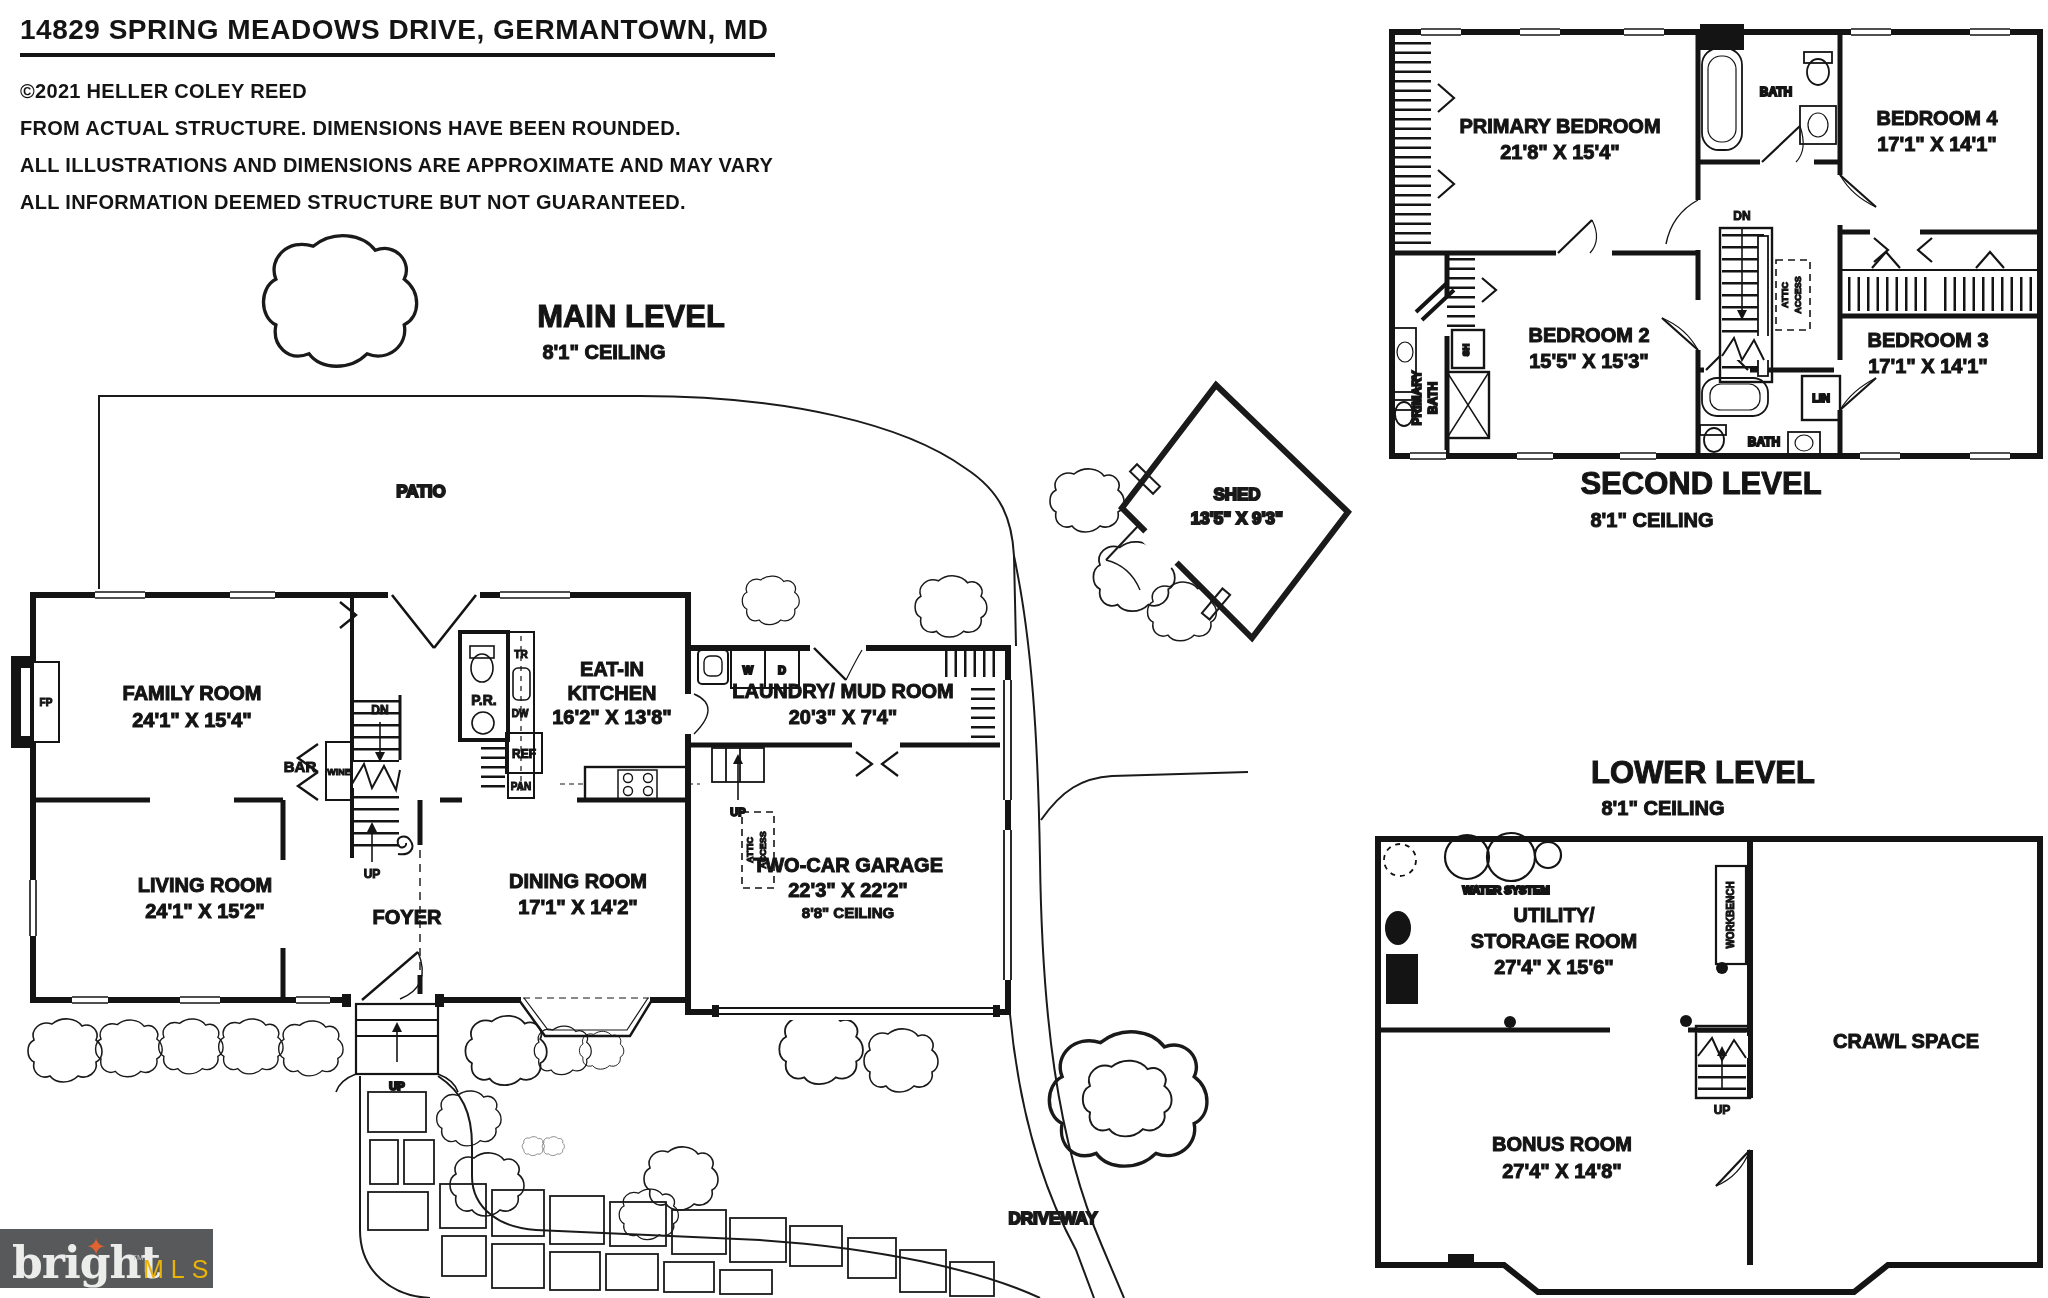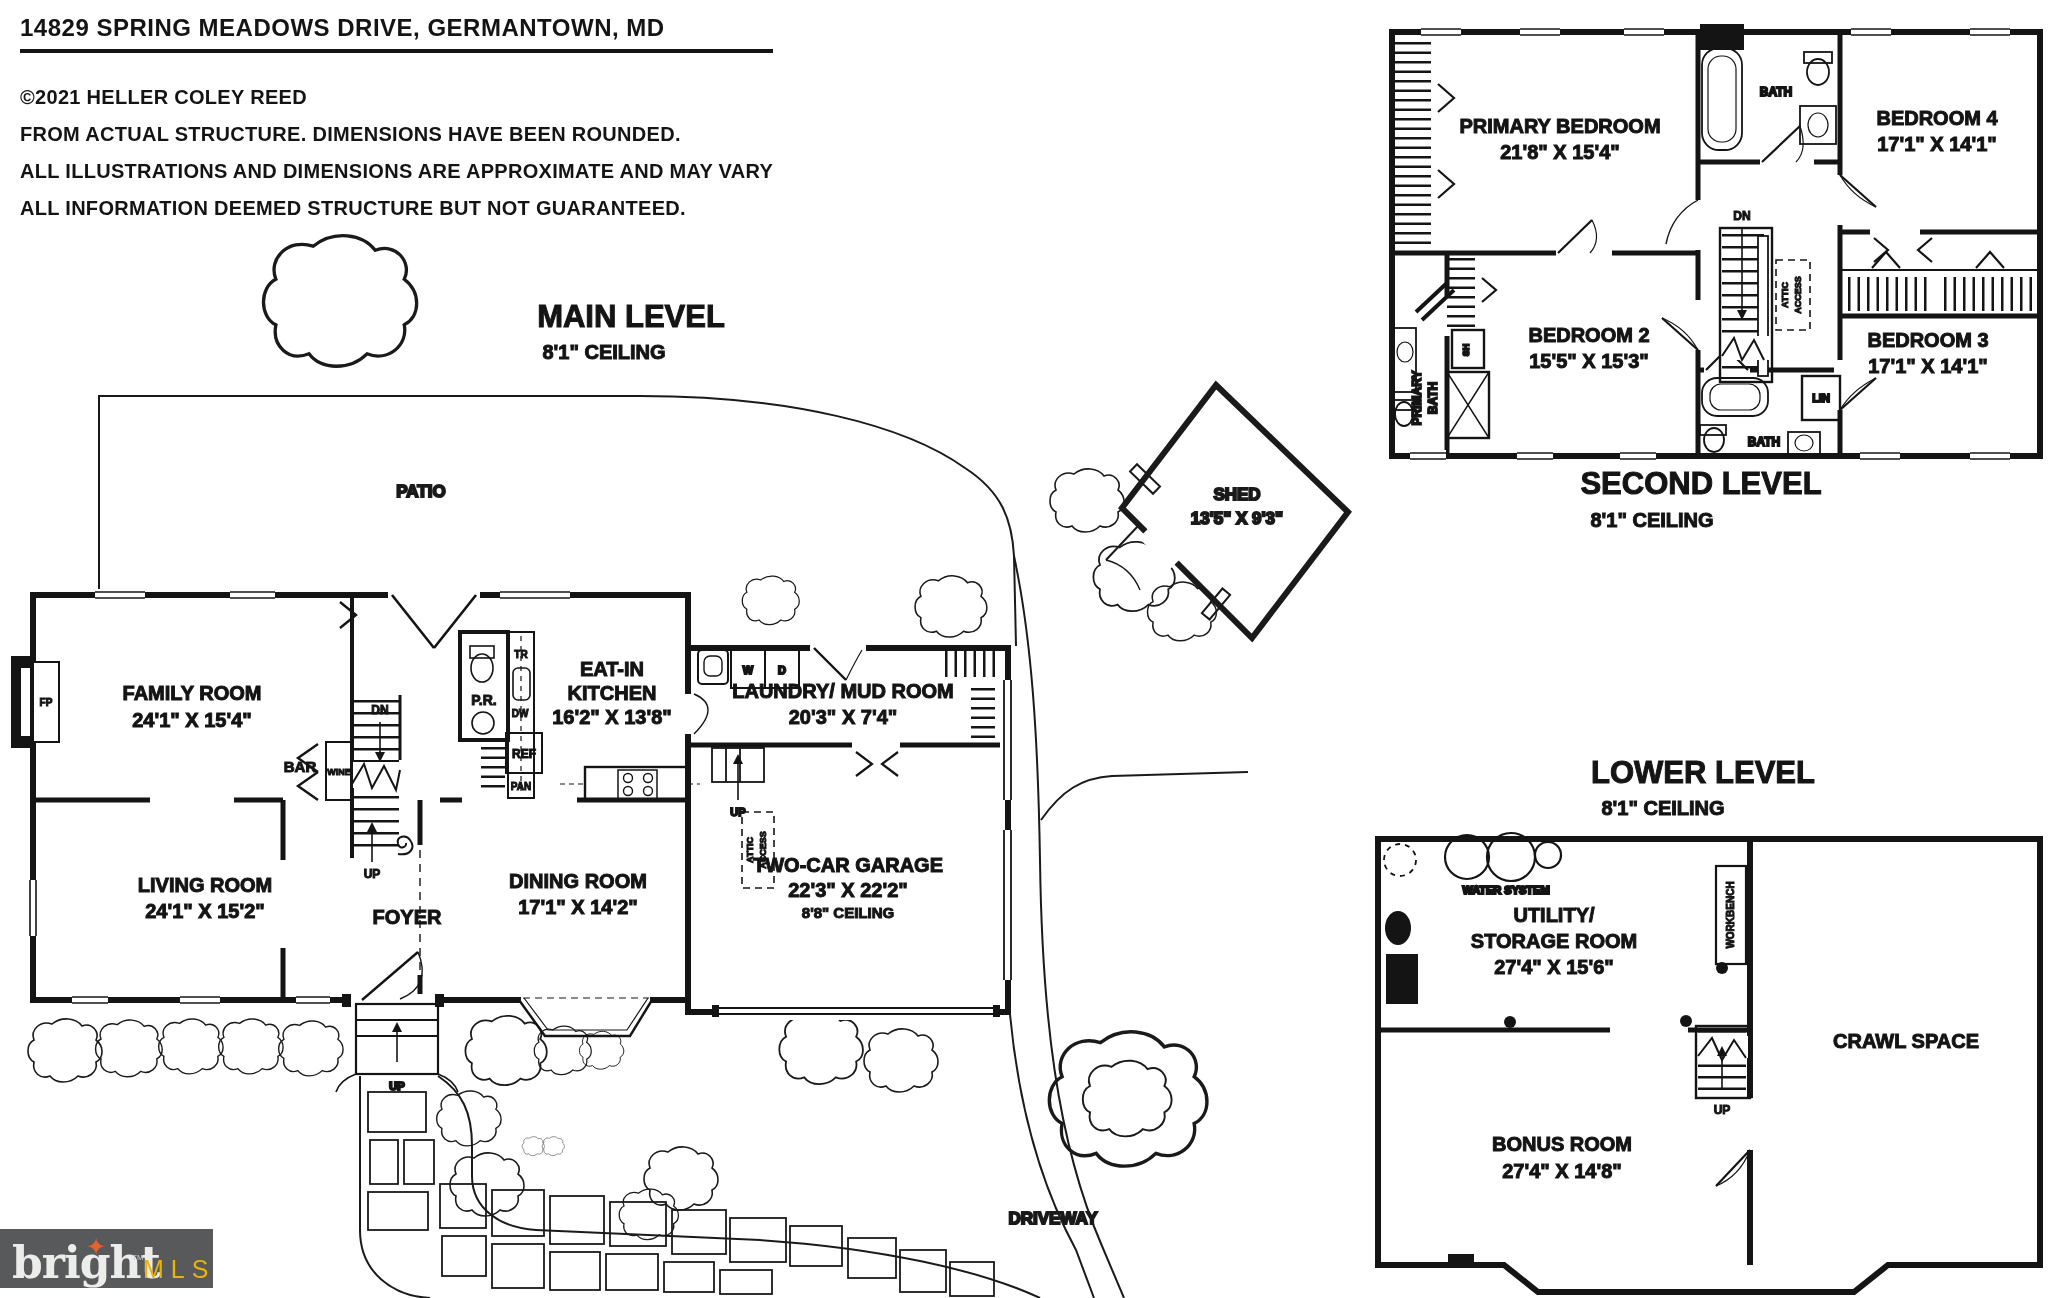--- a/index.html
+++ b/index.html
@@ -1,22 +1,22 @@
 <!DOCTYPE html>
 <html><head>
 <meta charset="utf-8">
 <style>
   html,body{margin:0;padding:0;background:#fff;}
   .page{position:relative;width:2048px;height:1298px;background:#ffffff;overflow:hidden;
         font-family:"Liberation Sans",sans-serif;color:#141414;}
   .hdr{position:absolute;left:20px;top:14px;}
-  .hdr .title{font-size:24px;font-weight:bold;letter-spacing:.5px;white-space:nowrap;
+  .hdr .title{font-size:28px;font-weight:bold;letter-spacing:.5px;white-space:nowrap;
               border-bottom:4px solid #141414;padding:0 6px 7px 0;min-width:706px;}
   .hdr .line{font-size:20px;font-weight:bold;letter-spacing:.3px;margin-top:0;line-height:37px;white-space:nowrap;}
-  .hdr .first{margin-top:26px;}
+  .hdr .first{margin-top:16px;}
   svg{position:absolute;left:0;top:0;}
   text{font-family:"Liberation Sans",sans-serif;font-weight:bold;fill:#141414;text-anchor:middle;}
   .t30{font-size:31px;} .t20{font-size:20px;} .t17{font-size:17px;} .t15{font-size:15px;}
   .t14{font-size:14px;} .t12{font-size:12px;} .t11{font-size:11px;} .t10{font-size:10px;} .t9{font-size:9px;}
   .logo{position:absolute;left:0;top:1229px;width:213px;height:59px;background:#58595b;}
   .logo .brand{position:absolute;left:12px;top:8px;font-family:"DejaVu Serif",serif;font-weight:bold;
                font-size:44px;color:#ececea;letter-spacing:-1px;}
   .logo .star{position:absolute;left:86px;top:4px;font-size:24px;color:#e2632f;}
   .logo .tm{position:absolute;left:132px;top:24px;font-size:8px;color:#c9cacc;}
   .logo .mls{position:absolute;left:143px;top:26px;font-size:25px;color:#eab308;letter-spacing:7px;}

